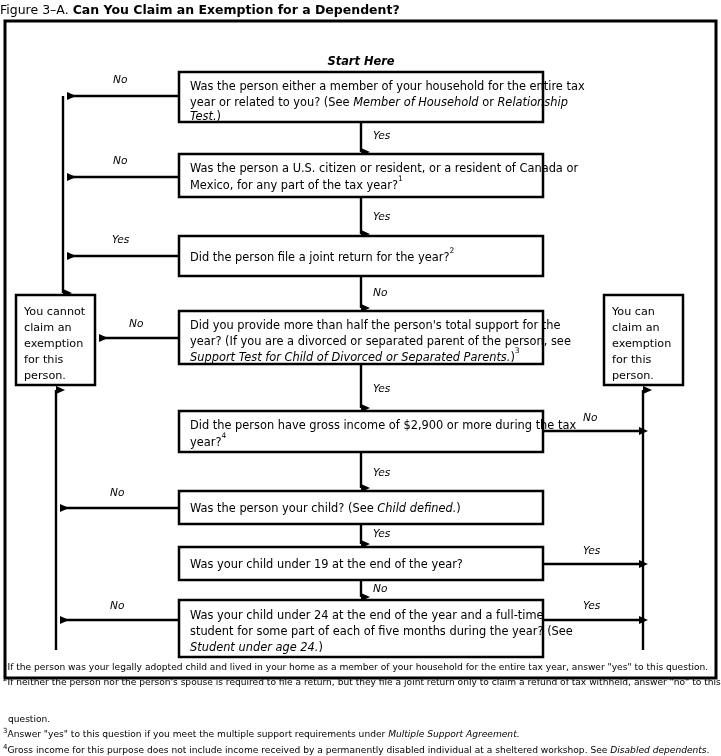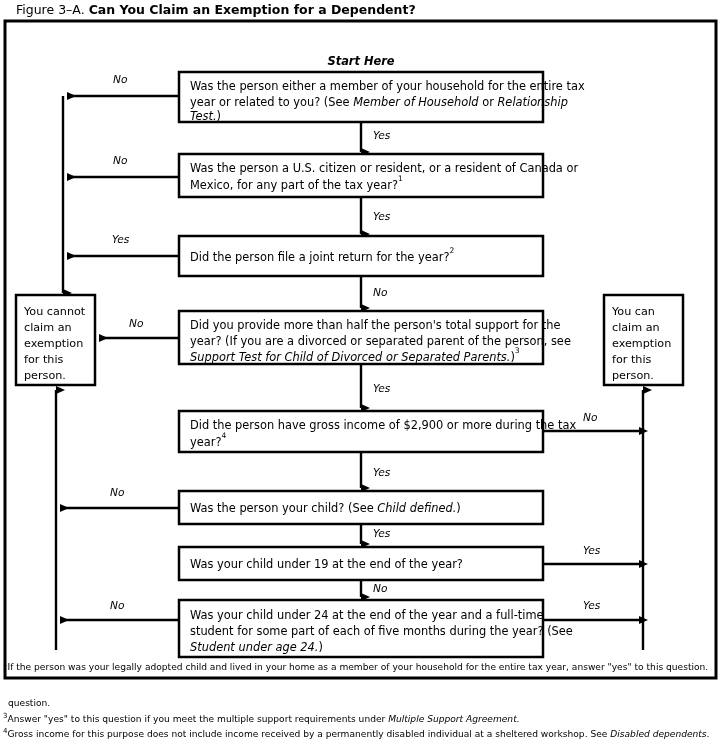--- a/index.html
+++ b/index.html
@@ -15,21 +15,21 @@
     position: relative;
     overflow: hidden;
   }
   #page {
     position: relative;
     width: 721px;
     height: 756px;
   }
   .fig-title {
     position: absolute;
-    left: 16px;
+    left: 0;
     top: 2px;
     font-size: 12.5px;
     line-height: 15px;
     white-space: nowrap;
   }
   .fig-title .fig-num {
     font-weight: normal;
   }
   .fig-title .fig-text {
     font-weight: bold;
@@ -236,18 +236,19 @@
     <rect class="nodebox" x="604" y="295" width="79" height="90"></rect>
     <text class="termtext" x="612" y="315">You can</text>
     <text class="termtext" x="612" y="331">claim an</text>
     <text class="termtext" x="612" y="347">exemption</text>
     <text class="termtext" x="612" y="363">for this</text>
     <text class="termtext" x="612" y="379">person.</text>
   </svg>
 
   <div class="footnotes">
     <div class="fn"><span class="mark">1</span><span>If the person was your legally adopted child and lived in your home as a member of your household for the entire tax year, answer "yes" to this question.</span></div>
+    <div class="fn"><span class="mark">2</span><span>If neither the person nor the person's spouse is required to file a return, but they file a joint return only to claim a refund of tax withheld, answer "no" to this</span></div>
     <div class="fn fn-cont">question.</div>
     <div class="fn"><span class="mark">3</span><span>Answer "yes" to this question if you meet the multiple support requirements under </span><span class="it">Multiple Support Agreement.</span></div>
     <div class="fn"><span class="mark">4</span><span>Gross income for this purpose does not include income received by a permanently disabled individual at a sheltered workshop. See </span><span class="it">Disabled dependents</span><span>.</span></div>
   </div>
 
 </div>
 
 </body></html>

